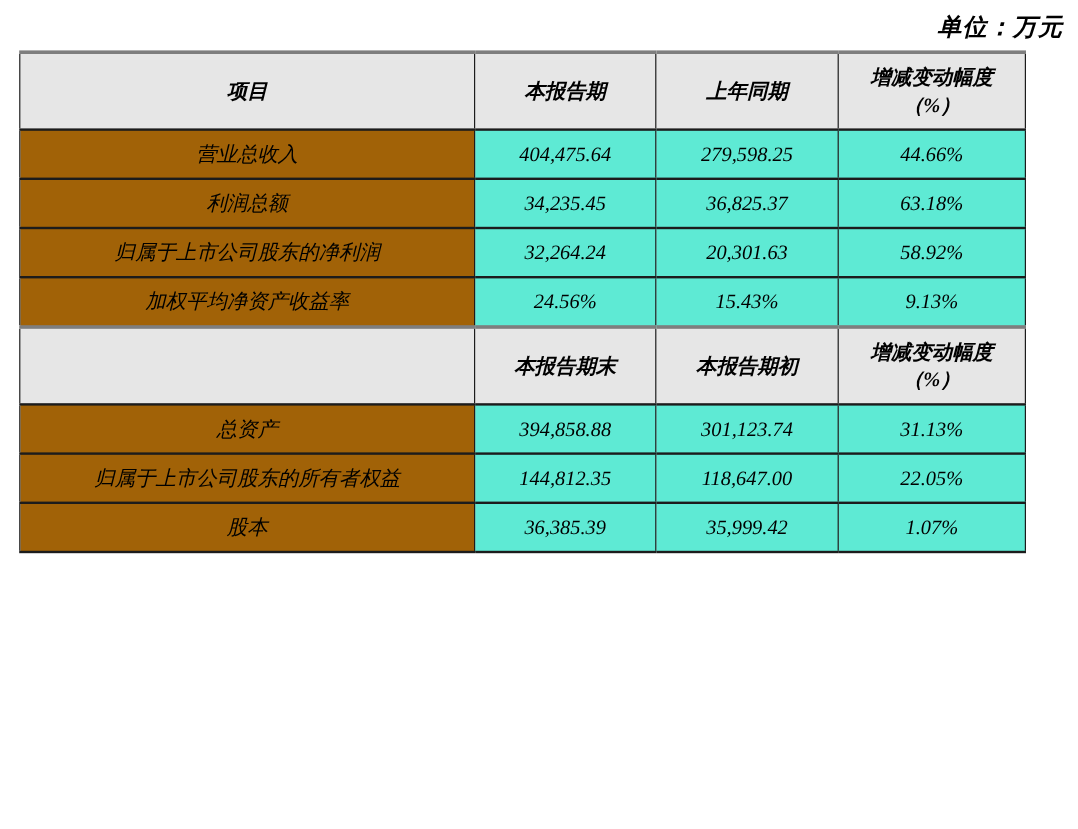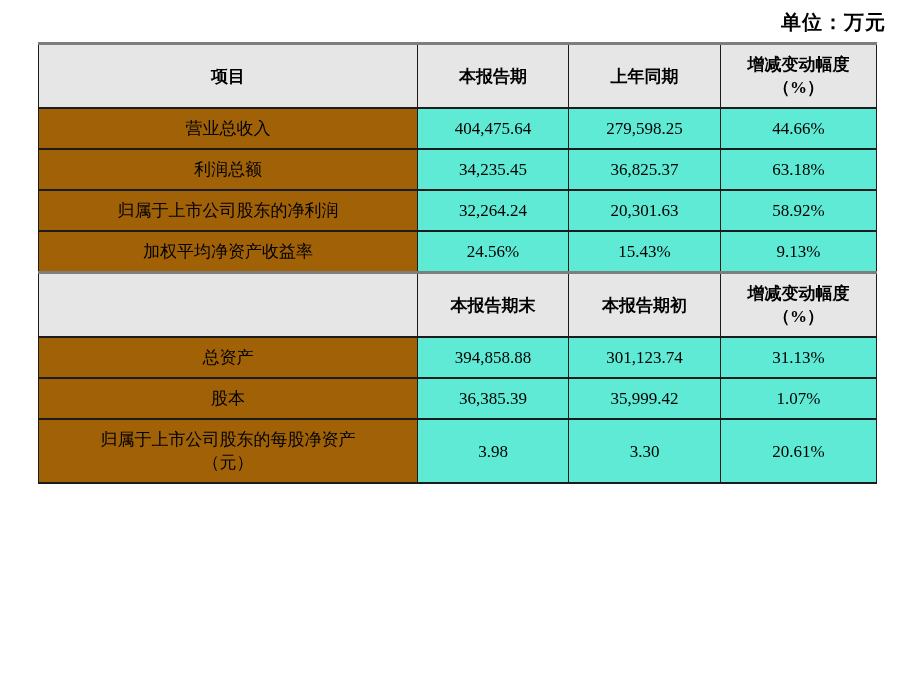--- a/index.html
+++ b/index.html
@@ -3,32 +3,32 @@
 <meta charset="utf-8">
 <style>
   * { box-sizing: border-box; }
   html, body {
     margin: 0; padding: 0;
     background: #ffffff;
     width: 898px; height: 691px;
     font-family: "Liberation Serif", "DejaVu Serif", serif;
     color: #000;
   }
-  .page { width: 898px; height: 601px; overflow: hidden; }
+  .page { width: 898px; height: 601px; overflow: hidden; font-style: italic; }
   .unit-label {
     text-align: right;
     padding: 9px 12px 6px 0;
     font-size: 20px;
     font-weight: bold;
     letter-spacing: 1px;
   }
   table.fin {
     border-collapse: collapse;
     table-layout: fixed;
-    margin-left: 38px;
+    margin-left: 16px;
     width: 838px;
   }
   .fin th, .fin td {
     border: 1px solid #1c1c1c;
     border-top-width: 2px;
     border-bottom-width: 2px;
     text-align: center;
     vertical-align: middle;
     font-size: 17px;
     line-height: 23px;
@@ -109,31 +109,30 @@
 （%）</th>
     </tr>
 
     <tr>
       <td class="lbl">总资产</td>
       <td>394,858.88</td>
       <td>301,123.74</td>
       <td>31.13%</td>
     </tr>
 
+    <tr>
+      <td class="lbl">归属于上市公司股东的所有者权益</td>
+      <td>144,812.35</td>
+      <td>118,647.00</td>
+      <td>22.05%</td>
+    </tr>
 
     <tr>
       <td class="lbl">股本</td>
       <td>36,385.39</td>
       <td>35,999.42</td>
       <td>1.07%</td>
     </tr>
 
-    <tr>
-      <td class="lbl">归属于上市公司股东的每股净资产
-（元）</td>
-      <td>3.98</td>
-      <td>3.30</td>
-      <td>20.61%</td>
-    </tr>
 
   </tbody>
     </table>
 </div>
 
 </body></html>

